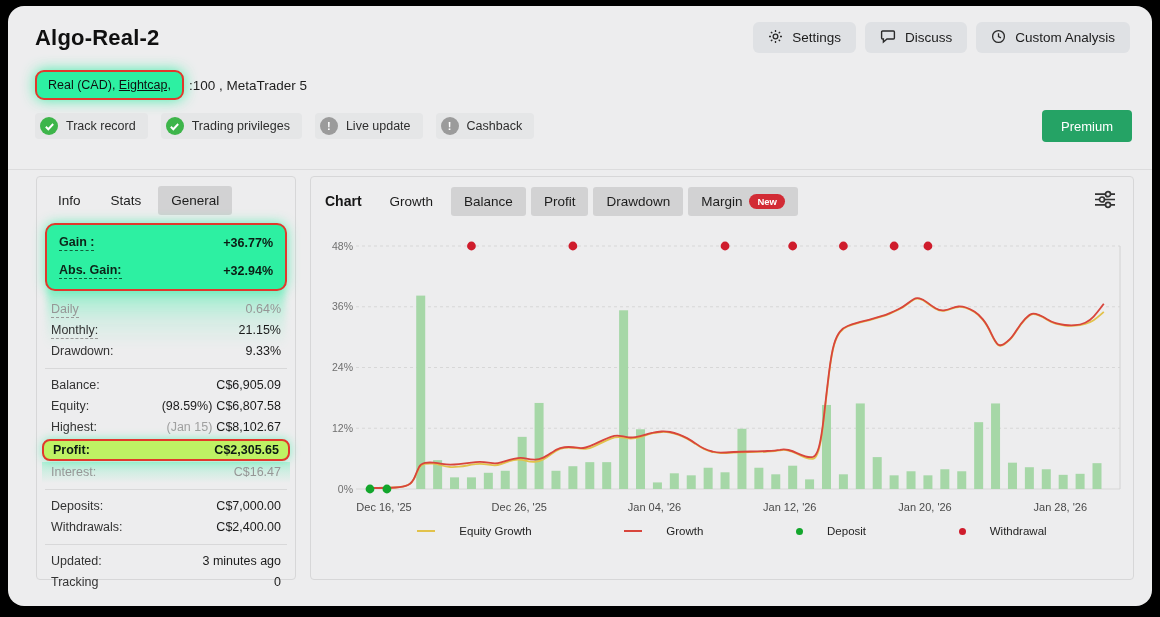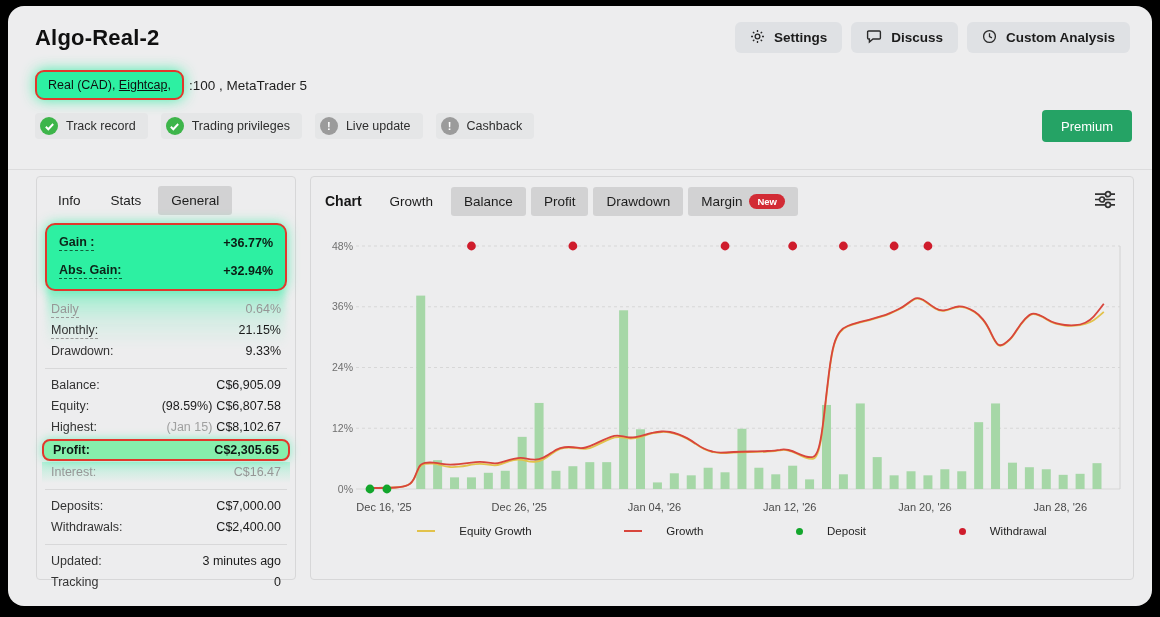--- a/index.html
+++ b/index.html
@@ -5,21 +5,21 @@
   html,body{margin:0;padding:0;background:#000;}
   .frame{position:relative;width:1112px;height:617px;background:#000;font-family:"Liberation Sans",sans-serif;}
   .page{position:absolute;left:8px;top:6px;width:1144px;height:600px;background:#ededee;border-radius:16px;overflow:hidden;}
 
   
   .hdr{position:absolute;left:0;top:0;right:0;height:163px;border-bottom:1px solid #dcdcdd;}
   .hdr-top{position:absolute;left:27px;right:22px;top:16px;display:flex;align-items:center;}
   .title{font-size:22px;font-weight:bold;color:#101010;letter-spacing:.2px;}
   .actions{margin-left:auto;display:flex;gap:9px;}
   .action-btn{display:flex;align-items:center;gap:9px;background:#dfe1e4;border:none;border-radius:6px;
-    padding:0 15px;height:31px;font-size:13.5px;color:#1c1c1c;font-family:inherit;cursor:pointer;font-weight:bold;}
+    padding:0 15px;height:31px;font-size:13.5px;color:#1c1c1c;font-family:inherit;cursor:pointer;}
   .sub-row{position:absolute;left:27px;top:62px;height:34px;display:flex;align-items:center;}
   .hl-box{background:#2df0a2;border:2px solid #e2382c;border-radius:9px;padding:6px 11px;font-size:12.5px;color:#101010;
     box-shadow:0 0 14px rgba(45,240,162,.85);white-space:nowrap;}
   .hl-box a{color:#101010;text-decoration:underline;cursor:pointer;}
   .sub-rest{font-size:13.5px;color:#1e1e1e;margin-left:5px;}
   .badge-row{position:absolute;left:27px;right:20px;top:104px;display:flex;align-items:center;gap:13px;}
   .badge{display:flex;align-items:center;gap:8px;background:#e5e6e7;border-radius:4px;padding:4px 12px 4px 5px;font-size:12.5px;color:#2e2e2e;}
   .badge-ic{width:18px;height:18px;border-radius:50%;display:flex;align-items:center;justify-content:center;color:#fff;flex:none;}
   .badge-ic.ok{background:#3db54a;} .badge-ic.warn{background:#9b9b9b;font-weight:bold;font-size:11px;}
   .premium-btn{margin-left:auto;background:#25a365;color:#fff;font-size:13px;border:none;border-radius:4px;
@@ -46,21 +46,21 @@
     background:linear-gradient(180deg,rgba(45,240,162,.45),rgba(45,240,162,.12) 55%,rgba(45,240,162,0));filter:blur(3px);}
   .stat-row{display:flex;justify-content:space-between;align-items:center;line-height:21px;font-size:12.5px;
     color:#333;position:relative;z-index:1;}
   .stat-row .lbl{color:#333;}
   .stat-row .lbl.u{border-bottom:1px dashed #9a9a9a;line-height:15px;}
   .stat-row .val{color:#1b1b1b;}
   .stat-row .pre{color:#1b1b1b;margin-right:4px;}
   .muted{color:#969696 !important;}
   .pre.muted{color:#a0a0a0 !important;}
   .sep{border-top:1px solid #d8d8d9;margin:6px -6px;position:relative;z-index:1;}
-  .stat-row.hl{background:#86efac;border:2px solid #e2382c;border-radius:8px;margin:1px -9px;padding:0 9px;line-height:18px;
+  .stat-row.hl{background:#bef264;border:2px solid #e2382c;border-radius:8px;margin:1px -9px;padding:0 9px;line-height:18px;
     box-shadow:0 0 10px rgba(45,240,162,.55);}
   .stat-row.hl .lbl,.stat-row.hl .val{color:#0c1c14;font-weight:bold;}
   .stat-row.fadebg{background:linear-gradient(180deg,rgba(45,240,162,.28),rgba(45,240,162,0));margin:0 -9px;padding:0 9px;}
 
   .chart-hdr{display:flex;align-items:center;gap:5px;padding:9px 14px 5px 12px;}
   .chart-title{font-weight:bold;font-size:14px;color:#161616;padding:7px 10px 7px 2px;}
   .ctab{font-size:13.5px;padding:7px 13px;border-radius:3px;color:#1d1d1d;display:flex;align-items:center;gap:7px;cursor:pointer;white-space:nowrap;}
   .ctab.inactive{background:#d2d2d3;}
   .new-badge{background:#d22b35;color:#fff;font-size:9.5px;font-weight:bold;padding:2px 8px;border-radius:9px;}
   .filter-btn{margin-left:auto;background:none;border:none;cursor:pointer;padding:2px;}

